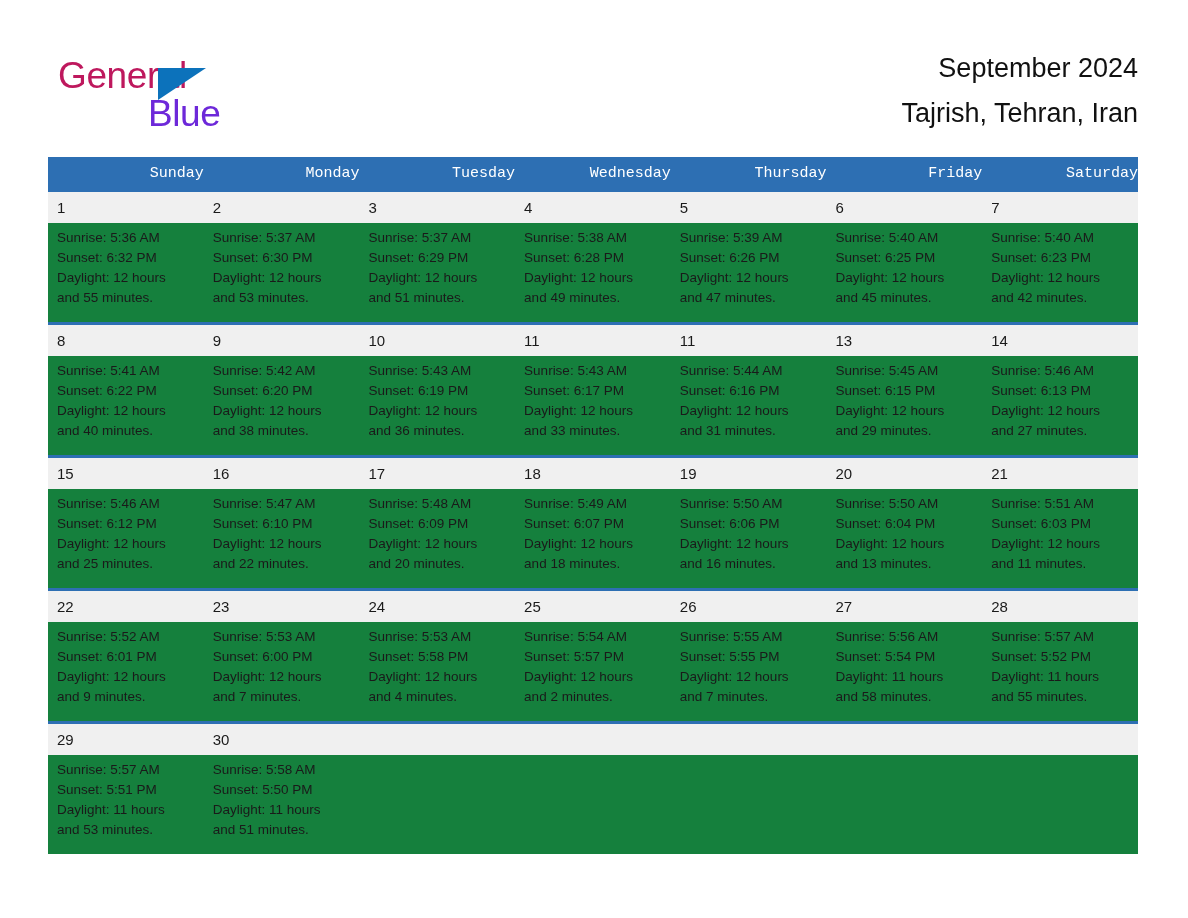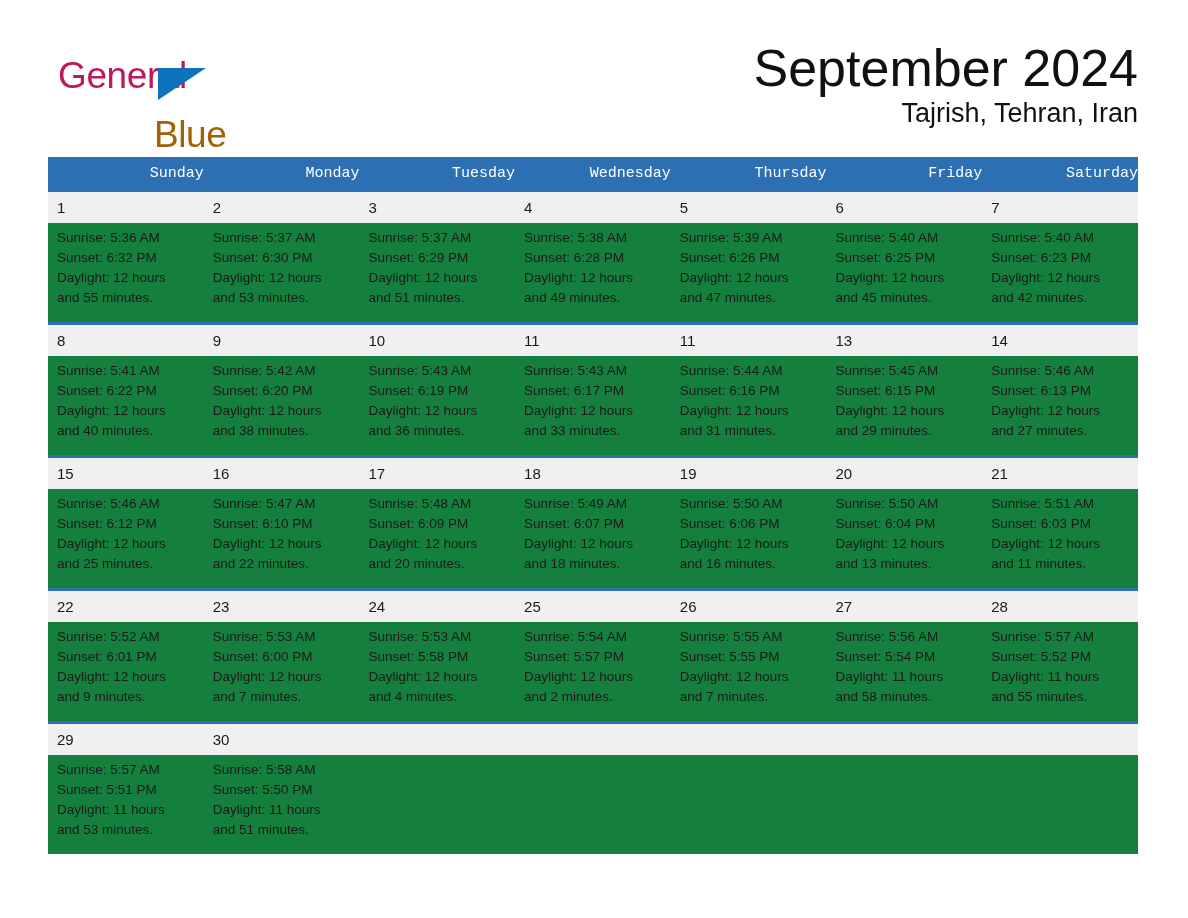--- a/index.html
+++ b/index.html
@@ -49,36 +49,35 @@
     position: absolute;
     left: 100px;
     top: 14px;
     width: 0;
     height: 0;
     border-left: 48px solid #0c72bb;
     border-bottom: 32px solid transparent;
   }
   .logo-blue {
     position: absolute;
-    left: 96px;
+    left: 90px;
     top: 38px;
     font-size: 37px;
     letter-spacing: -0.4px;
-    color: #a16207;
+    color: #6d28d9;
     line-height: 44px;
-    margin-top: 21px;
   }
   .title-block {
     position: absolute;
     right: 0;
     top: 0;
     text-align: right;
   }
   .cal-title {
-    font-size: 52px;
+    font-size: 27px;
     line-height: 56px;
     color: #111111;
     white-space: nowrap;
   }
   .cal-subtitle {
     font-size: 27px;
     line-height: 34px;
     color: #111111;
     white-space: nowrap;
     margin-top: 0;

